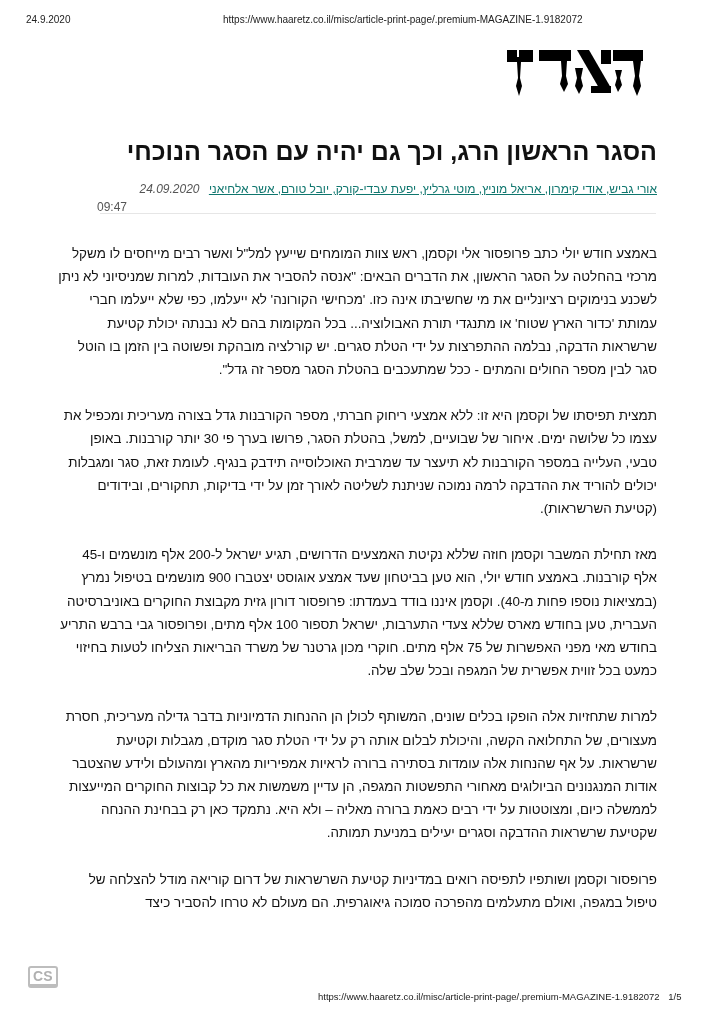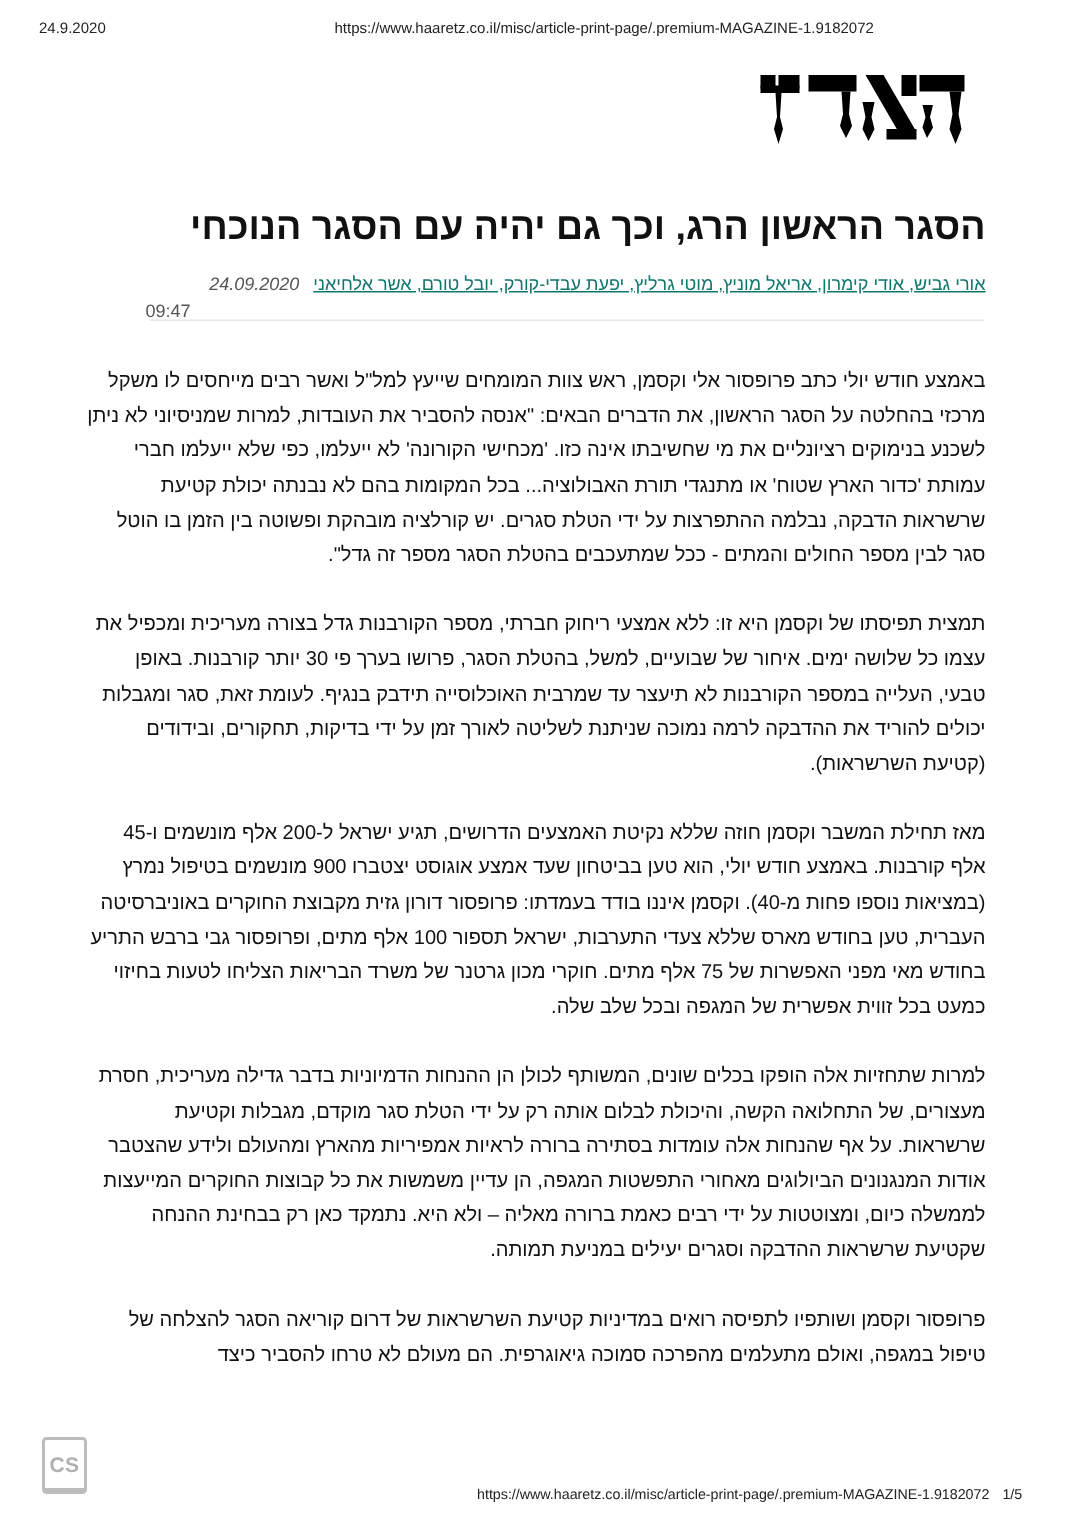--- a/index.html
+++ b/index.html
@@ -120,21 +120,21 @@
       left: 28px;
       height: 34px;
       display: flex;
       align-items: center;
       color: #b9b9b9;
       font-size: 26px;
       letter-spacing: 0.2px;
     }
     .cs-badge {
       width: 30px;
-      height: 38px;
+      height: 22px;
       border: 2px solid #bdbdbd;
       border-bottom-width: 4px;
       border-radius: 3px;
       box-sizing: border-box;
       font-size: 14px;
       font-weight: bold;
       color: #b0b0b0;
       display: flex;
       align-items: center;
       justify-content: center;
@@ -193,21 +193,21 @@
   <span class="time">09:47</span>
 </div>
 
 <div class="separator"></div>
 
 <div class="article">
   <p>באמצע חודש יולי כתב פרופסור אלי וקסמן, ראש צוות המומחים שייעץ למל"ל ואשר רבים מייחסים לו משקל מרכזי בהחלטה על הסגר הראשון, את הדברים הבאים: "אנסה להסביר את העובדות, למרות שמניסיוני לא ניתן לשכנע בנימוקים רציונליים את מי שחשיבתו אינה כזו. 'מכחישי הקורונה' לא ייעלמו, כפי שלא ייעלמו חברי עמותת 'כדור הארץ שטוח' או מתנגדי תורת האבולוציה... בכל המקומות בהם לא נבנתה יכולת קטיעת שרשראות הדבקה, נבלמה ההתפרצות על ידי הטלת סגרים. יש קורלציה מובהקת ופשוטה בין הזמן בו הוטל סגר לבין מספר החולים והמתים - ככל שמתעכבים בהטלת הסגר מספר זה גדל".</p>
   <p>תמצית תפיסתו של וקסמן היא זו: ללא אמצעי ריחוק חברתי, מספר הקורבנות גדל בצורה מעריכית ומכפיל את עצמו כל שלושה  ימים. איחור של שבועיים, למשל, בהטלת הסגר, פרושו בערך פי 30 יותר קורבנות. באופן טבעי, העלייה במספר הקורבנות לא תיעצר עד שמרבית האוכלוסייה תידבק בנגיף. לעומת זאת, סגר ומגבלות יכולים להוריד את ההדבקה לרמה נמוכה שניתנת לשליטה לאורך זמן על ידי בדיקות, תחקורים, ובידודים (קטיעת השרשראות).</p>
   <p>מאז תחילת המשבר וקסמן חוזה שללא נקיטת האמצעים הדרושים, תגיע ישראל ל-200 אלף מונשמים ו-45 אלף קורבנות. באמצע חודש יולי, הוא טען בביטחון שעד אמצע אוגוסט יצטברו 900 מונשמים בטיפול נמרץ (במציאות נוספו פחות מ-40). וקסמן איננו בודד בעמדתו: פרופסור דורון גזית מקבוצת החוקרים באוניברסיטה העברית, טען בחודש מארס שללא צעדי התערבות, ישראל תספור 100 אלף מתים, ופרופסור גבי ברבש התריע בחודש מאי מפני האפשרות של 75 אלף מתים. חוקרי מכון גרטנר של משרד הבריאות הצליחו לטעות בחיזוי כמעט בכל זווית אפשרית של המגפה ובכל שלב שלה.</p>
   <p>למרות שתחזיות אלה הופקו בכלים שונים, המשותף לכולן הן ההנחות הדמיוניות בדבר גדילה מעריכית, חסרת מעצורים, של התחלואה הקשה, והיכולת לבלום אותה רק על ידי הטלת סגר מוקדם, מגבלות וקטיעת שרשראות. על אף שהנחות אלה עומדות בסתירה ברורה לראיות אמפיריות מהארץ ומהעולם ולידע שהצטבר אודות המנגנונים הביולוגים מאחורי התפשטות המגפה, הן עדיין משמשות את כל קבוצות החוקרים המייעצות לממשלה כיום, ומצוטטות על ידי רבים כאמת ברורה מאליה – ולא היא. נתמקד כאן רק בבחינת ההנחה שקטיעת שרשראות ההדבקה וסגרים יעילים במניעת תמותה.</p>
-  <p>פרופסור וקסמן ושותפיו לתפיסה רואים במדיניות קטיעת השרשראות של דרום קוריאה הסגר להצלחה של טיפול במגפה, ואולם מתעלמים מהפרכה סמוכה גיאוגרפית. הם מעולם לא טרחו להסביר כיצד</p>
+  <p>פרופסור וקסמן ושותפיו לתפיסה רואים במדיניות קטיעת השרשראות של דרום קוריאה מודל להצלחה של טיפול במגפה, ואולם מתעלמים מהפרכה סמוכה גיאוגרפית. הם מעולם לא טרחו להסביר כיצד</p>
 </div>
 
 <div class="camscanner">
   <span class="cs-badge">CS</span>
 </div>
 
 <div class="print-footer">
   <span>https://www.haaretz.co.il/misc/article-print-page/.premium-MAGAZINE-1.9182072</span>
   <span class="page">1/5</span>
 </div>

